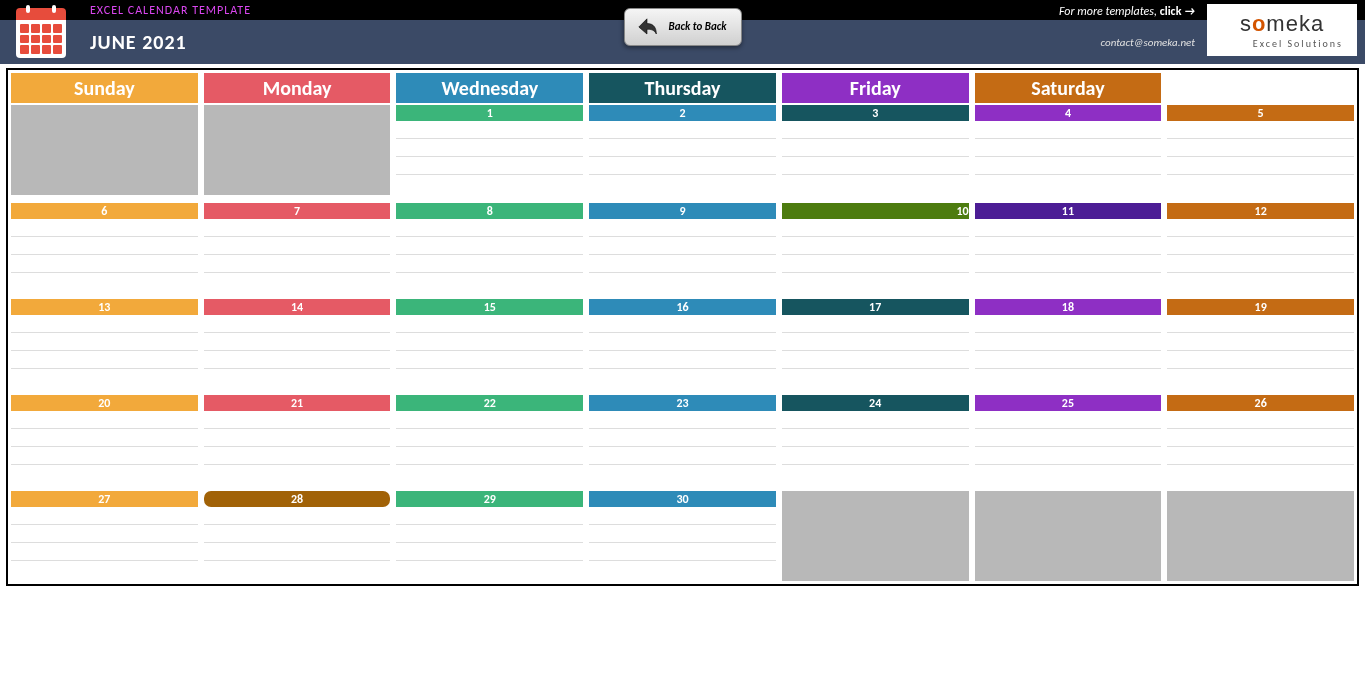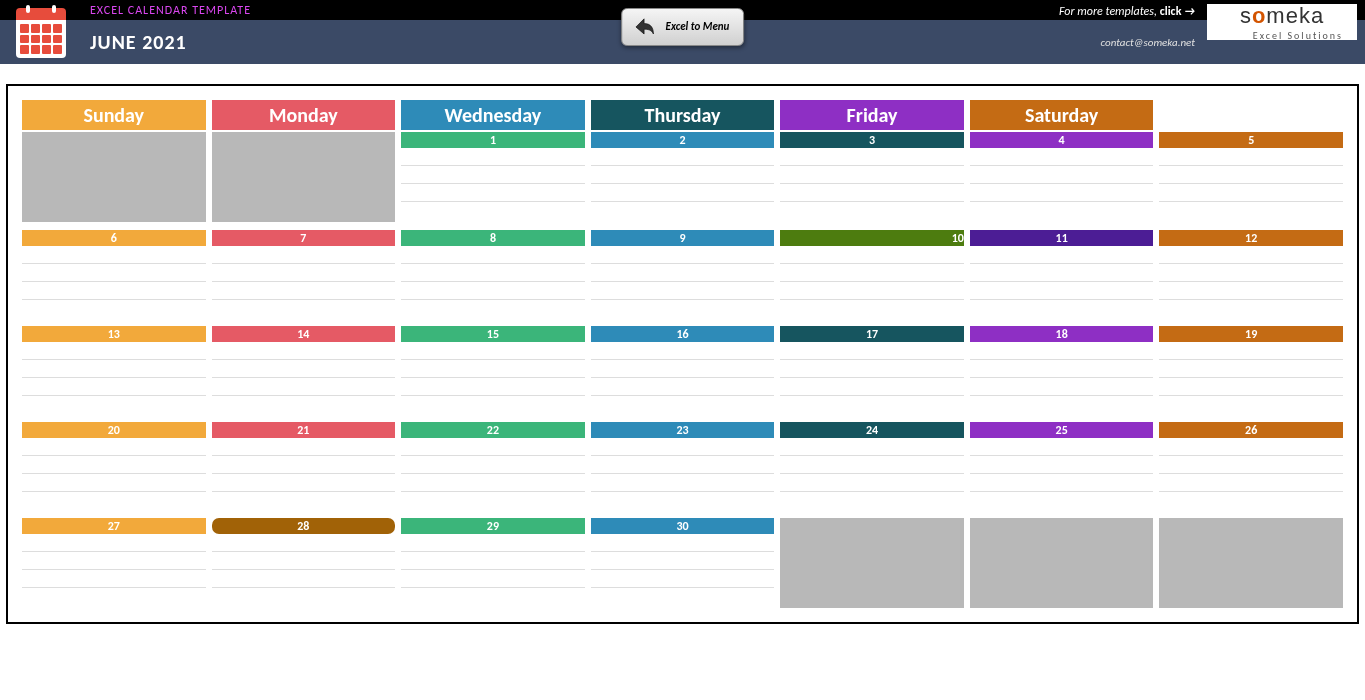--- a/index.html
+++ b/index.html
@@ -21,26 +21,26 @@
   .back-btn { position:absolute; left:50%; transform:translateX(-50%); top:-12px; background:linear-gradient(#f5f5f5,#d0d0d0); border:1px solid #888; border-radius:6px; padding:4px 14px 4px 8px; display:flex; align-items:center; gap:8px; cursor:pointer; box-shadow:0 2px 4px rgba(0,0,0,0.4); }
   .back-arrow { width:28px; height:28px; }
   .back-text { font-size:11px; font-style:italic; font-weight:bold; line-height:1.1; text-align:center; }
   
   .rightinfo { position:absolute; right:170px; top:-16px; text-align:right; color:#fff; font-size:12px; }
   .rightinfo .line1 { font-style:italic; }
   .rightinfo .line1 b { font-style:normal; }
   .rightinfo .arrow { font-weight:bold; }
   .rightinfo .line2 { font-style:italic; font-size:11px; margin-top:18px; color:#e0e0e0; }
   
-  .logo { position:absolute; right:8px; top:-16px; background:#fff; padding:6px 10px; width:150px; height:36px; display:flex; flex-direction:column; align-items:center; justify-content:center; }
+  .logo { position:absolute; right:8px; top:-16px; background:#fff; padding:6px 10px; width:150px; height:52px; display:flex; flex-direction:column; align-items:center; justify-content:center; }
   .logo-main { font-size:22px; font-weight:300; letter-spacing:1px; color:#333; font-family: 'Segoe UI Light', Arial; }
   .logo-main .accent { color:#d35400; font-weight:bold; }
   .logo-sub { font-size:10px; letter-spacing:2px; color:#555; align-self:flex-end; margin-right:4px; }
   
-  .frame { border:2px solid #000; margin:20px 6px; padding:14px; }
+  .frame { border:2px solid #000; margin:4px 6px; padding:3px; }
   
   .daynames { display:grid; grid-template-columns:repeat(7,1fr); gap:6px; margin-bottom:2px; }
   .dayname { color:#fff; font-size:20px; font-weight:bold; text-align:center; padding:3px 0; }
   
   .weeks { display:flex; flex-direction:column; gap:8px; }
   .week { display:grid; grid-template-columns:repeat(7,1fr); gap:6px; }
   .cell { display:flex; flex-direction:column; }
   .cell.inactive { background:#b8b8b8; height:100%; min-height:90px; }
   .datebar { color:#fff; font-size:12px; font-weight:bold; text-align:center; padding:1px 0; }
   .lines { display:flex; flex-direction:column; }
@@ -71,21 +71,21 @@
   <div class="topbar-title">EXCEL CALENDAR TEMPLATE</div>
 </div>
 
 <div class="subbar">
   <div class="month-title">JUNE 2021</div>
 
   <div class="back-btn">
     <svg class="back-arrow" viewBox="0 0 24 24">
         <path d="M5 12 L12 5 L12 9 C18 9 20 13 20 18 C18 14 15 14 12 14 L12 18 Z" fill="#333" stroke="#000" stroke-width="0.5"></path>
       </svg>
-    <div class="back-text"><span>Excel to Menu</span></div>
+    <div class="back-text"><span>Back to Back</span></div>
   </div>
 
   <div class="rightinfo">
     <div class="line1">
       <span>For more templates,</span> <b>click</b> <span class="arrow">→</span>
     </div>
     <div class="line2">contact@someka.net</div>
   </div>
 
   <div class="logo">

